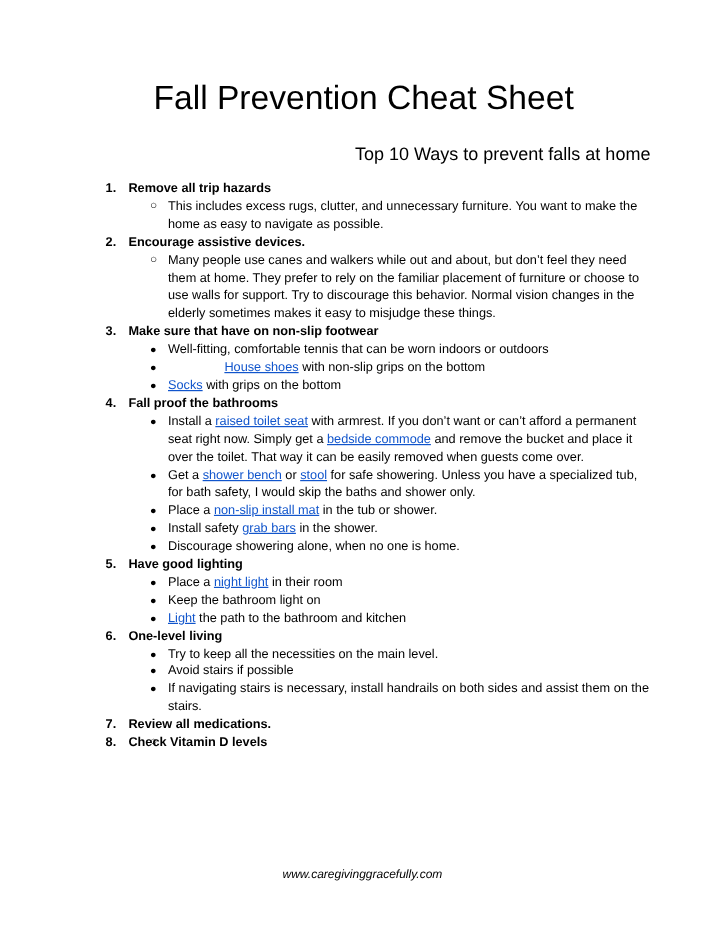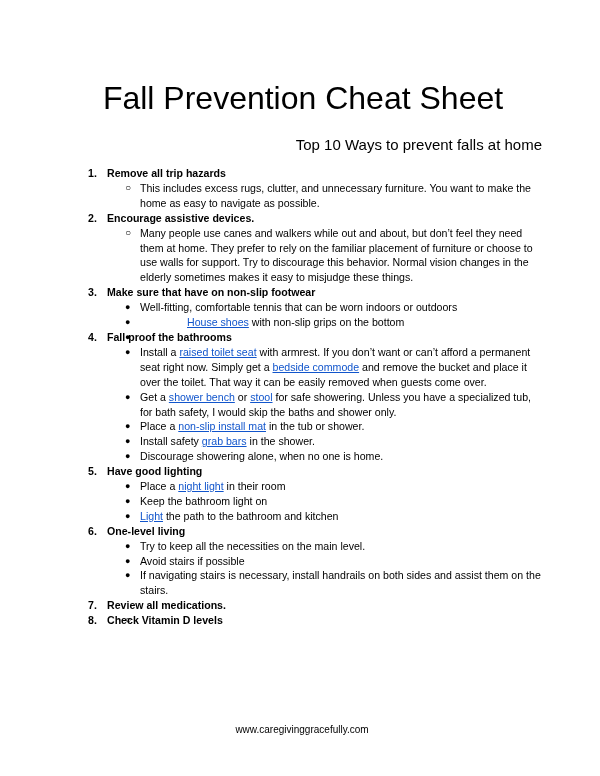--- a/index.html
+++ b/index.html
@@ -10,22 +10,22 @@
     box-sizing: border-box;
     background: #ffffff;
     color: #000000;
     font-family: "Liberation Sans", sans-serif;
     font-size: 10.6px;
     line-height: 14.9px;
     padding: 66px 58px 0 64px;
     overflow: hidden;
   }
   .doc-title {
-    margin: 16px;
-    font-size: 32px;
+    margin: 0;
+    font-size: 28px;
     line-height: 32px;
     font-weight: 400;
     text-align: center;
     white-space: nowrap;
   }
   .doc-heading {
     margin: 22px 0 0 0;
     font-size: 15px;
     line-height: 18px;
     font-weight: 400;
@@ -50,20 +50,21 @@
   .sub-text { white-space: pre-wrap; }
   a.doc-link { text-decoration: underline; cursor: pointer; }
   .footer {
     position: absolute;
     left: 4px;
     right: 0;
     top: 724px;
     text-align: center;
     font-size: 10px;
     line-height: 12px;
+    font-style: italic;
   }
 </style>
 </head>
 <body>
 
 <div class="page">
   <h1 class="doc-title">Fall Prevention Cheat Sheet</h1>
   <h2 class="doc-heading">Top 10 Ways to prevent falls at home</h2>
   <div class="tips">
       <div class="item">
@@ -85,20 +86,21 @@
         <div class="sub">
           <span class="bullet disc">●</span>
           <div class="sub-text">Well-fitting, comfortable tennis that can be worn indoors or outdoors</div>
         </div>
         <div class="sub">
           <span class="bullet disc">●</span>
           <div class="sub-text"><a class="doc-link" href="#" style="color: rgb(17, 85, 204); padding-left: 47px;">House shoes</a> with non-slip grips on the bottom</div>
         </div>
         <div class="sub">
           <span class="bullet disc">●</span>
+          <div class="sub-text"><a class="doc-link" href="#" style="color: rgb(17, 85, 204);">Socks</a> with grips on the bottom</div>
         </div>
       </div>
       <div class="item">
         <div class="item-head"><span class="num">4.</span><span class="item-title">Fall proof the bathrooms</span></div>
         <div class="sub">
           <span class="bullet disc">●</span>
           <div class="sub-text">Install a <a class="doc-link" href="#" style="color: rgb(17, 85, 204);">raised toilet seat</a> with armrest. If you don’t want or can’t afford a permanent seat right now. Simply get a <a class="doc-link" href="#" style="color: rgb(17, 85, 204);">bedside commode</a> and remove the bucket and place it over the toilet. That way it can be easily removed when guests come over.</div>
         </div>
         <div class="sub">
           <span class="bullet disc">●</span>

